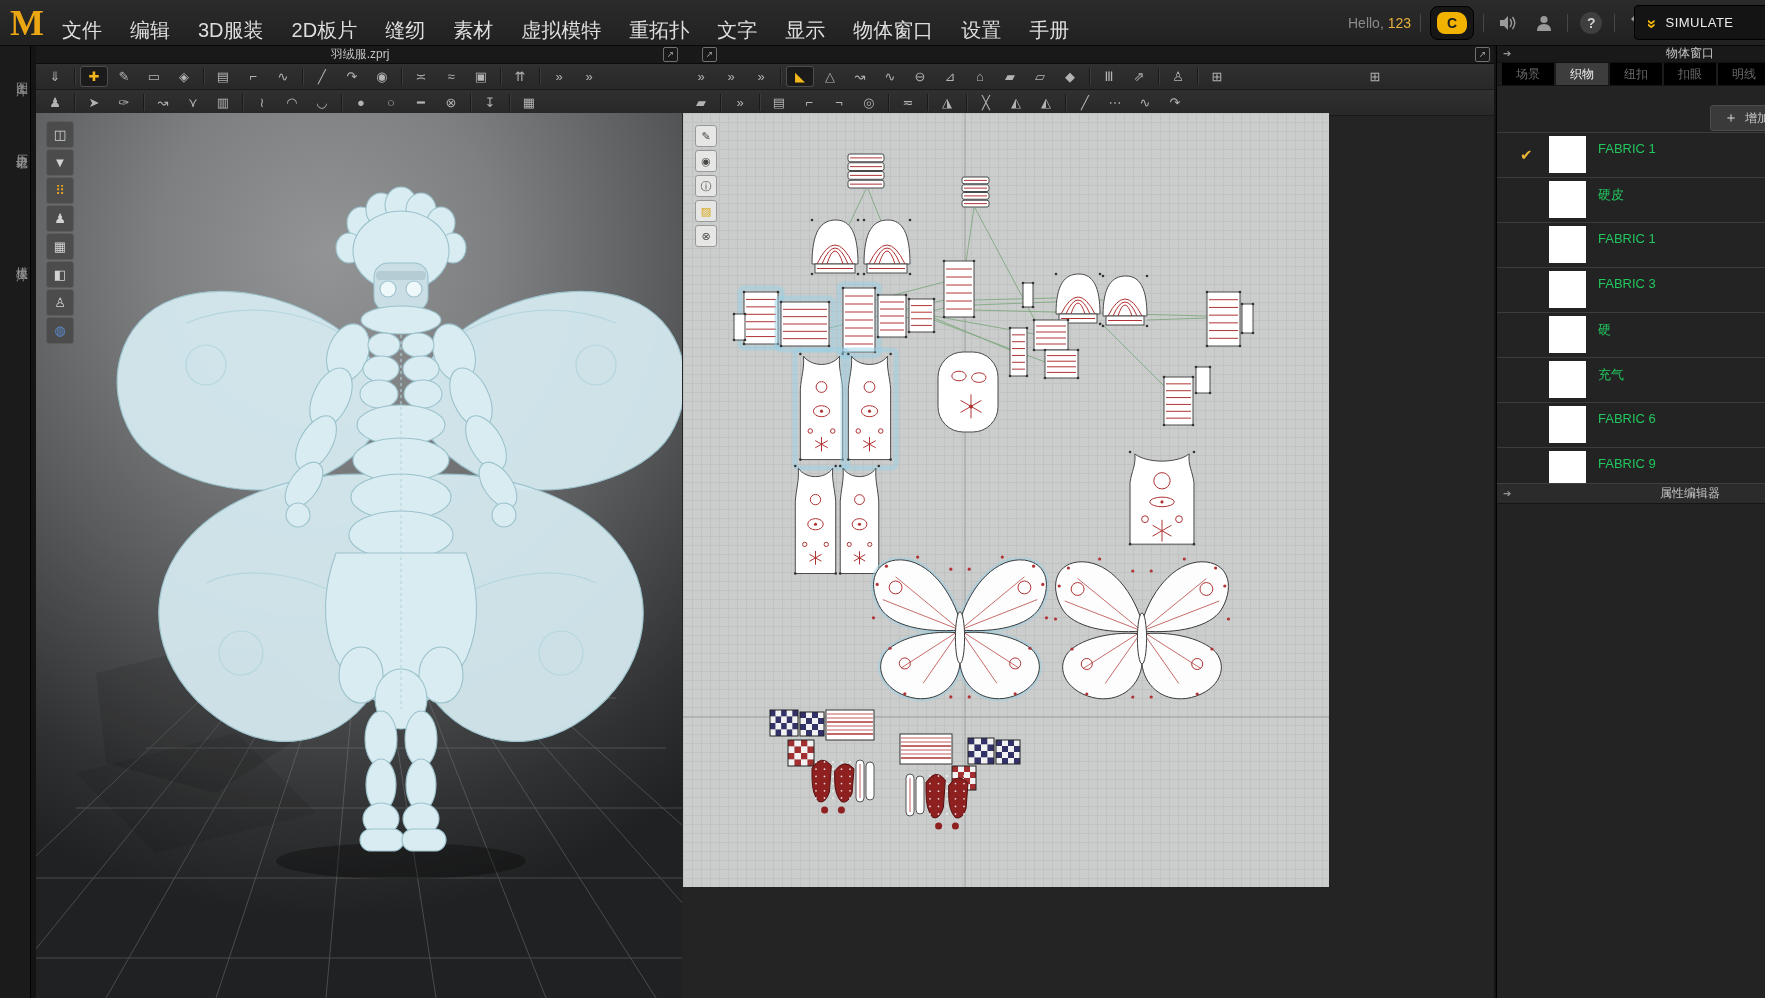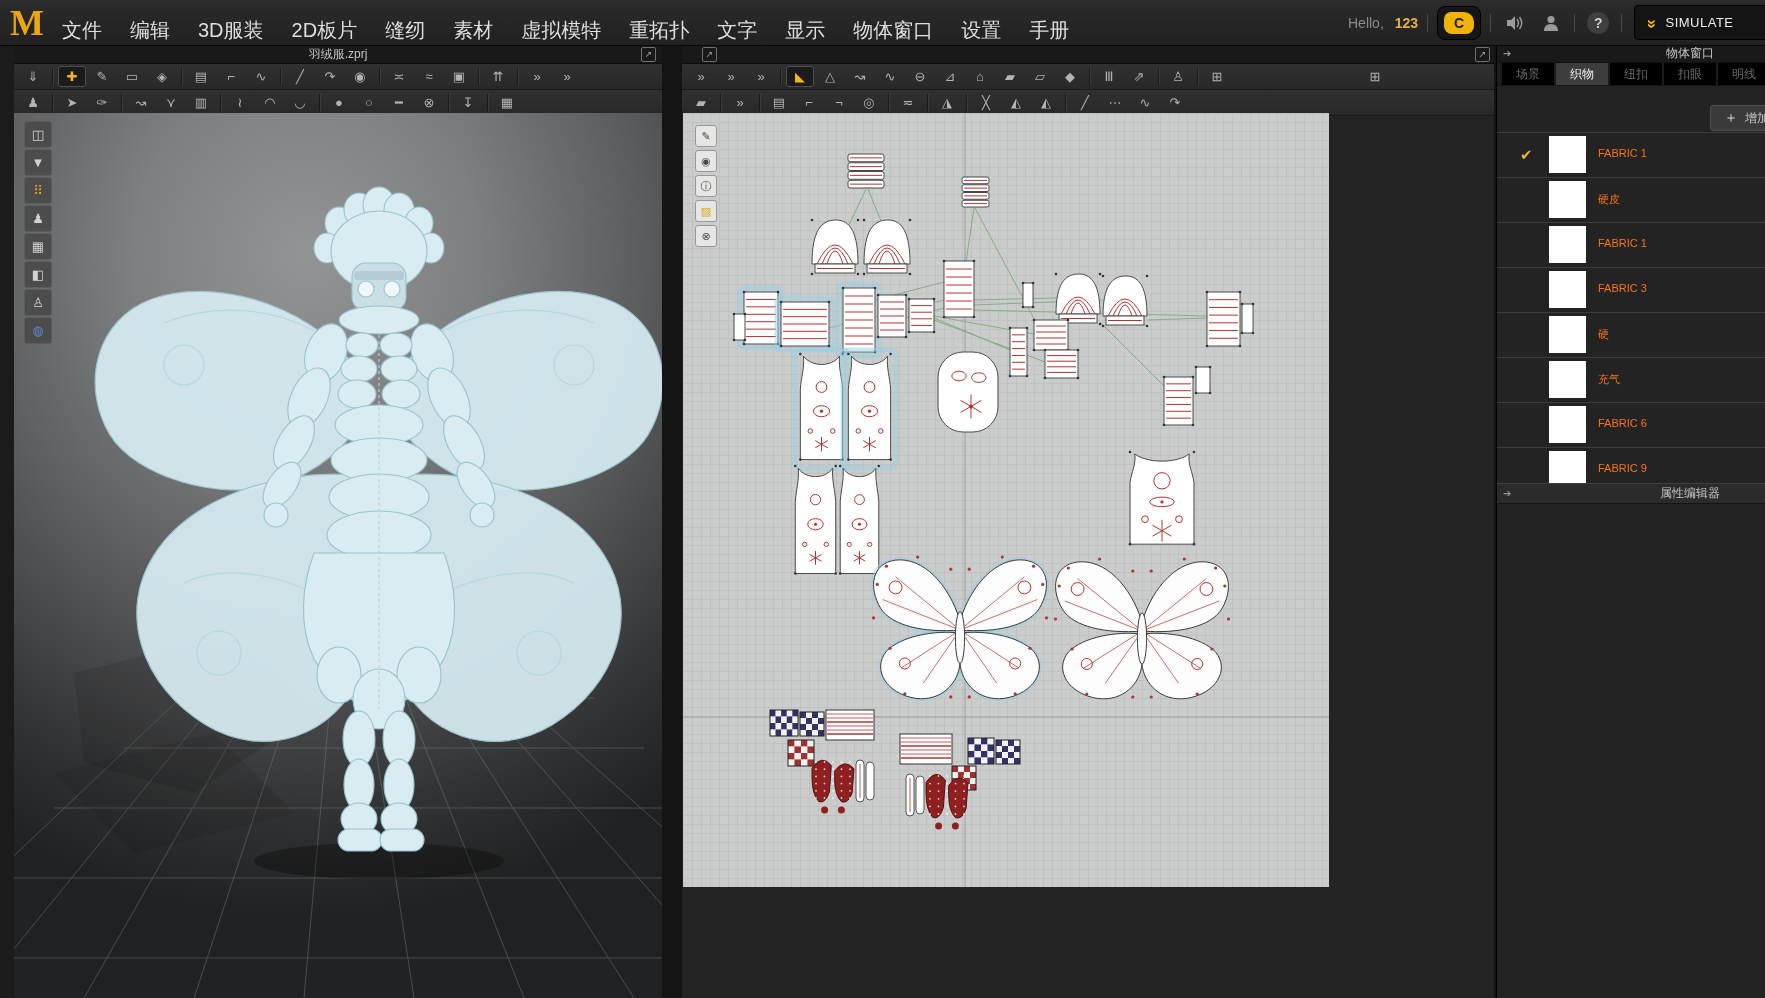--- a/index.html
+++ b/index.html
@@ -7,40 +7,40 @@
        font-family:"Liberation Sans","DejaVu Sans",sans-serif;}
   
   .topbar{position:absolute;left:0;top:0;width:1765px;height:45px;
           background:linear-gradient(#2b2b2b,#212121);border-bottom:1px solid #090909;z-index:9}
   .logo{position:absolute;left:6px;top:0;width:42px;height:45px;display:flex;align-items:center;justify-content:center;
         color:#eba713;font-size:36px;font-weight:bold;font-family:"Liberation Serif",serif;line-height:1}
   .menus{position:absolute;left:48px;top:0;height:45px;display:flex}
   .menu-item{padding:8px 14px;font-size:20px;color:#dedede;line-height:45px;cursor:default;white-space:nowrap}
   .top-right{position:absolute;left:1348px;top:0;height:45px;display:flex;align-items:center;gap:9px}
   .hello{color:#8a8a8a;font-size:14px;white-space:nowrap}
-  .hello b{color:#e8b23a;font-weight:bold;margin-left:11px}
+  .hello b{color:#e8b23a;font-weight:normal;margin-left:4px}
   .vdiv{width:1px;height:18px;background:#474747}
   .cloudbtn{width:42px;height:32px;background:#161616;border:1px solid #000;border-radius:8px;
             display:flex;align-items:center;justify-content:center}
   .cloudin{width:30px;height:22px;background:#f2b200;border-radius:7px 10px 8px 8px;color:#1d1d1d;
            font-weight:bold;font-size:14px;display:flex;align-items:center;justify-content:center}
   .ticon{width:28px;height:28px;display:flex;align-items:center;justify-content:center}
   .helpc{width:22px;height:22px;border-radius:50%;background:#3f3f3f;color:#cfcfcf;font-weight:bold;
          font-size:14px;display:flex;align-items:center;justify-content:center}
   .simulate{position:absolute;left:1634px;top:5px;width:180px;height:35px;background:#141414;border:1px solid #000;
             border-radius:4px;display:flex;align-items:center;gap:10px;padding:0 13px;box-sizing:border-box}
   .sim-chev{color:#f2b705;font-size:17px;font-weight:bold;transform:rotate(90deg);letter-spacing:-2px}
   .sim-label{color:#ededed;font-size:13px;font-weight:normal;letter-spacing:.5px;white-space:nowrap}
   
   .rail{position:absolute;left:0;top:45px;width:30px;height:953px;background:#1b1b1b;border-right:1px solid #000}
   .rail-tab{position:absolute;left:0;width:30px;writing-mode:vertical-rl;text-orientation:upright;
             color:#8f8f8f;font-size:12px;letter-spacing:1px;text-align:center;cursor:pointer}
   
   .panel{position:absolute;top:45px;background:#242424}
-  .p3d{left:14px;width:648px;height:757px}
+  .p3d{left:36px;width:648px;height:757px}
   .p2d{left:682px;width:812px;height:953px}
   .ptitle{height:18px;background:#191919;border-bottom:1px solid #0c0c0c;position:relative;
           display:flex;align-items:center;justify-content:center;font-size:12px;color:#c4c4c4}
   .popout{position:absolute;top:2px;width:13px;height:13px;border:1px solid #707070;border-radius:2px;
           color:#a0a0a0;font-size:9px;line-height:12px;text-align:center;cursor:pointer}
   .title2d{position:absolute;left:0;top:0;width:690px;height:18px;line-height:18px;text-align:center}
   .toolrow{height:25px;background:linear-gradient(#303030,#282828);border-bottom:1px solid #191919;
            display:flex;align-items:center;padding:0 4px;overflow:hidden}
   .tbtn{min-width:28px;height:21px;margin:0 1px;border-radius:3px;display:flex;align-items:center;
         justify-content:center;color:#b3b3b3;font-size:13px;background:transparent;border:none;padding:0;cursor:pointer}
@@ -70,21 +70,21 @@
   .stabs{height:22px;background:#1c1c1c;display:flex;padding-left:5px;gap:2px;border-bottom:1px solid #141414;align-items:stretch}
   .stab{min-width:42px;padding:0 5px;font-size:12px;color:#6b6b6b;display:flex;align-items:center;justify-content:center;background:#000000;cursor:pointer}
   .stab.active{background:#3d3d3d;color:#f2f2f2}
   .add-btn{position:absolute;right:8px;top:60px;height:24px;padding:0 13px;background:#3a3a3a;border:1px solid #4c4c4c;
            border-radius:3px;color:#c9c9c9;font-size:12px;display:flex;align-items:center;gap:7px;cursor:pointer}
   .add-plus{font-size:14px;color:#d5d5d5}
   .flist{position:absolute;left:0;top:87px;width:100%;height:351px;overflow:hidden;border-top:1px solid #3c3c3c}
   .frow{height:44px;border-bottom:1px solid #3c3c3c;position:relative;cursor:pointer}
   .fcheck{position:absolute;left:23px;top:13px;color:#e9b535;font-size:15px;font-weight:bold}
   .fswatch{position:absolute;left:52px;top:3px;width:37px;height:37px;background:#ffffff}
-  .flabel{position:absolute;left:101px;top:14px;font-size:11px;color:#f97316;white-space:nowrap}
+  .flabel{position:absolute;left:101px;top:8px;font-size:13px;color:#22c55e;white-space:nowrap}
   .prop-header{position:absolute;left:0;top:438px;width:100%;height:19px;background:#2b2b2b;border-top:1px solid #3f3f3f;
                border-bottom:1px solid #151515;display:flex;align-items:center;font-size:12px;color:#c6c6c6}
 </style>
 </head>
 <body>
 
 <div class="topbar">
   <div class="logo">M</div>
   <div class="menus" id="menus">
       <span class="menu-item">文件</span>

